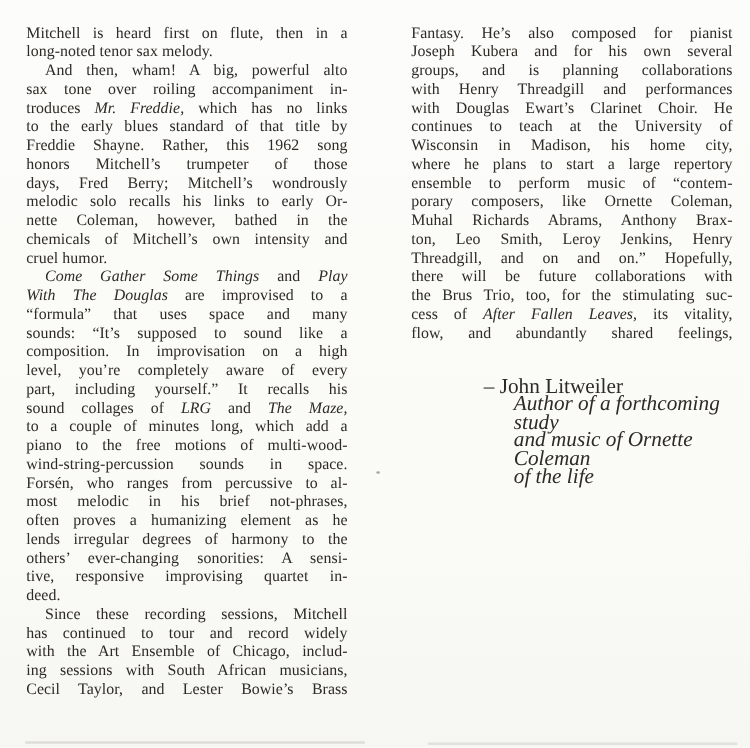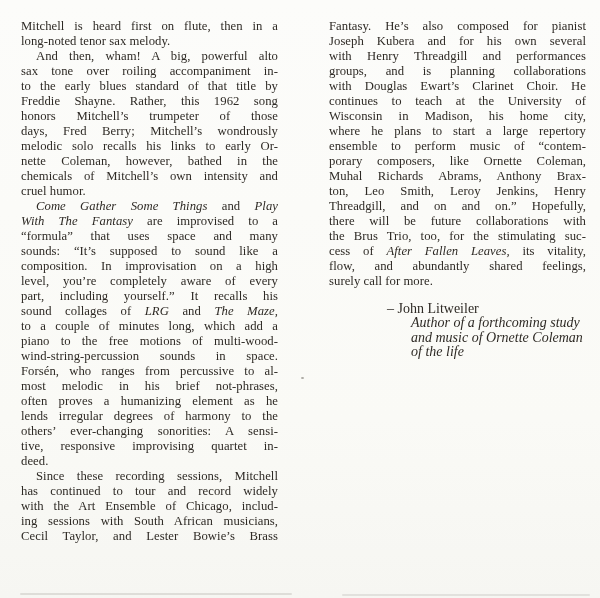--- a/index.html
+++ b/index.html
@@ -41,21 +41,21 @@
   .line.last {
     text-align-last: left;
     white-space: normal;
   }
   .line.indent { text-indent: 15px; }
   .line i { font-style: italic; }
   .signature {
     position: absolute;
     left: 387px;
     top: 302px;
-    font-size: 14px;
+    font-size: 17px;
     line-height: 14.4px;
     color: #2e2a25;
   }
   .sig-name { font-style: normal; }
   .sig-line { font-style: italic; margin-left: 24px; }
   .speck {
     position: absolute;
     left: 301px;
     top: 377px;
     width: 3px;
@@ -76,30 +76,31 @@
 </head>
 <body style="background: rgb(251, 251, 248);">
 
 <div class="page" style="color: rgb(46, 42, 37);">
 
   <div class="column col-left">
       <div class="line">Mitchell is heard first on flute, then in a</div>
       <div class="line last">long-noted tenor sax melody.</div>
       <div class="line indent">And then, wham! A big, powerful alto</div>
       <div class="line">sax tone over roiling accompaniment in-</div>
+      <div class="line">troduces <i>Mr. Freddie,</i> which has no links</div>
       <div class="line">to the early blues standard of that title by</div>
       <div class="line">Freddie Shayne. Rather, this 1962 song</div>
       <div class="line">honors Mitchell’s trumpeter of those</div>
       <div class="line">days, Fred Berry; Mitchell’s wondrously</div>
       <div class="line">melodic solo recalls his links to early Or-</div>
       <div class="line">nette Coleman, however, bathed in the</div>
       <div class="line">chemicals of Mitchell’s own intensity and</div>
       <div class="line last">cruel humor.</div>
       <div class="line indent"><i>Come Gather Some Things</i> and <i>Play</i></div>
-      <div class="line"><i>With The Fantasy</i> are improvised to a</div>
+      <div class="line"><i>With The Douglas</i> are improvised to a</div>
       <div class="line">“formula” that uses space and many</div>
       <div class="line">sounds: “It’s supposed to sound like a</div>
       <div class="line">composition. In improvisation on a high</div>
       <div class="line">level, you’re completely aware of every</div>
       <div class="line">part, including yourself.” It recalls his</div>
       <div class="line">sound collages of <i>LRG</i> and <i>The Maze,</i></div>
       <div class="line">to a couple of minutes long, which add a</div>
       <div class="line">piano to the free motions of multi-wood-</div>
       <div class="line">wind-string-percussion sounds in space.</div>
       <div class="line">Forsén, who ranges from percussive to al-</div>
@@ -112,36 +113,35 @@
       <div class="line indent">Since these recording sessions, Mitchell</div>
       <div class="line">has continued to tour and record widely</div>
       <div class="line">with the Art Ensemble of Chicago, includ-</div>
       <div class="line">ing sessions with South African musicians,</div>
       <div class="line">Cecil Taylor, and Lester Bowie’s Brass</div>
     </div>
 
   <div class="column col-right">
       <div class="line">Fantasy. He’s also composed for pianist</div>
       <div class="line">Joseph Kubera and for his own several</div>
+      <div class="line">groups, and is planning collaborations</div>
       <div class="line">with Henry Threadgill and performances</div>
-      <div class="line">groups, and is planning collaborations</div>
       <div class="line">with Douglas Ewart’s Clarinet Choir. He</div>
       <div class="line">continues to teach at the University of</div>
       <div class="line">Wisconsin in Madison, his home city,</div>
       <div class="line">where he plans to start a large repertory</div>
       <div class="line">ensemble to perform music of “contem-</div>
       <div class="line">porary composers, like Ornette Coleman,</div>
       <div class="line">Muhal Richards Abrams, Anthony Brax-</div>
       <div class="line">ton, Leo Smith, Leroy Jenkins, Henry</div>
       <div class="line">Threadgill, and on and on.” Hopefully,</div>
       <div class="line">there will be future collaborations with</div>
       <div class="line">the Brus Trio, too, for the stimulating suc-</div>
       <div class="line">cess of <i>After Fallen Leaves,</i> its vitality,</div>
       <div class="line">flow, and abundantly shared feelings,</div>
-      <div class="line last">surely call for more.</div>
     </div>
 
   <div class="signature">
     <div class="sig-name">– John Litweiler</div>
     <div class="sig-line">Author of a forthcoming study</div>
     <div class="sig-line">and music of Ornette Coleman</div>
     <div class="sig-line">of the life</div>
   </div>
 
   <div class="speck"></div>

